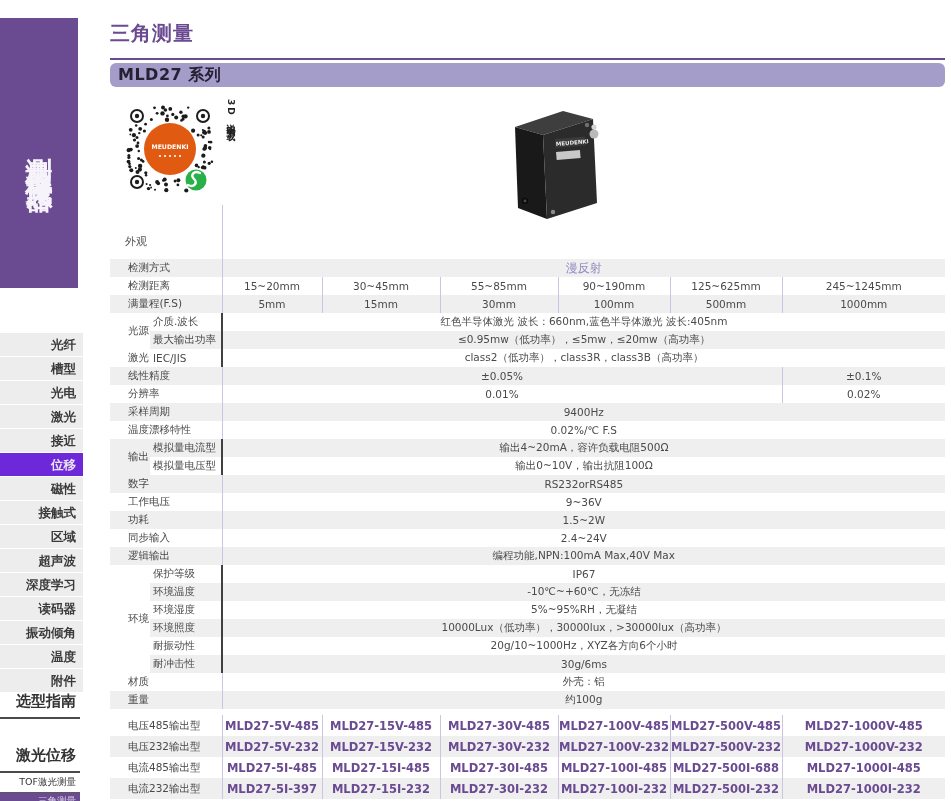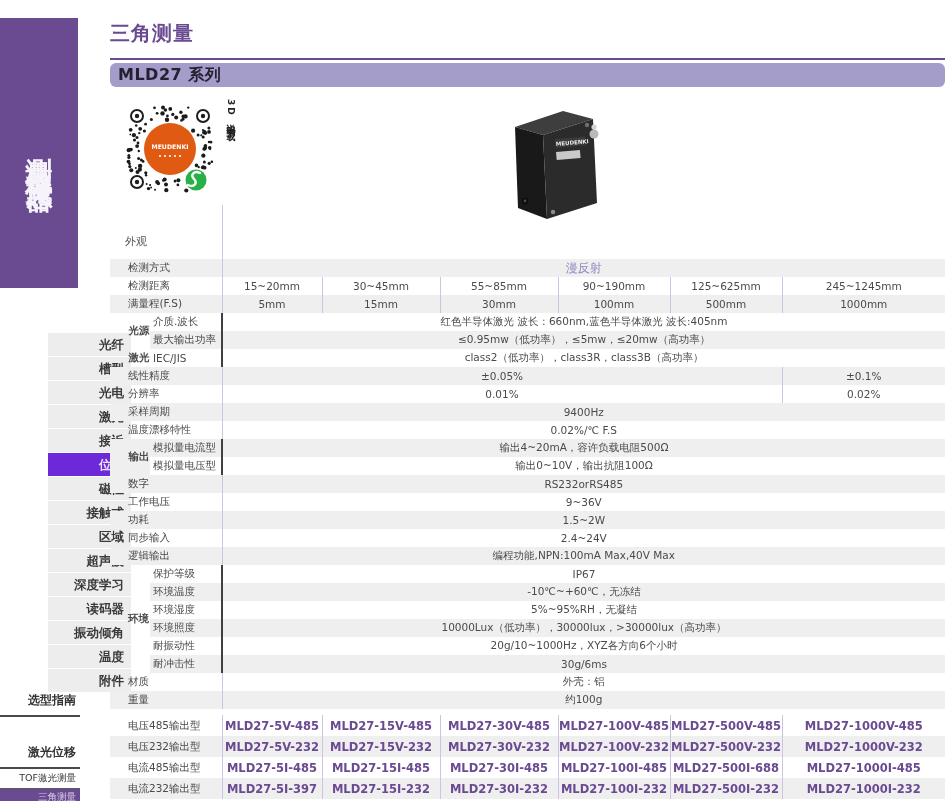--- a/index.html
+++ b/index.html
@@ -6,27 +6,27 @@
   html,body { width:951px; height:801px; background:#fff; overflow:hidden;
     font-family:"DejaVu Sans","Liberation Sans",sans-serif; }
   .page { position:relative; width:951px; height:801px; }
 
   
   .sidebar { position:absolute; left:0; top:0; width:83px; height:801px; }
   .vbanner { position:absolute; left:0; top:18px; width:78px; height:270px;
     background:#6a4a91; display:flex; align-items:center; justify-content:center; }
   .vbanner span { writing-mode:vertical-rl; text-orientation:upright;
     color:#f6f4fa; font-size:27px; font-weight:bold; letter-spacing:5px; }
-  .side-nav { position:absolute; left:0; top:333px; width:83px;margin-left:48px; }
+  .side-nav { position:absolute; left:0; top:333px; width:83px; }
   .nav-item { height:23px; line-height:23px; margin-bottom:1px; background:#ededee;
     color:#3a3a3a; font-size:12.5px; font-weight:600; text-align:right; padding-right:7px; cursor:default; }
   .nav-item.active { background:#6d28d9; color:#e9e3f4; }
   .side-bottom { position:absolute; left:0; top:690px; width:80px; }
   .bn { text-align:right; color:#333; }
-  .bn-head { font-size:12px; font-weight:bold; padding:2px 4px 6px 0; border-bottom:2px solid #4a4a4a; }
+  .bn-head { font-size:15px; font-weight:bold; padding:2px 4px 6px 0; border-bottom:2px solid #4a4a4a; }
   .bn-gap { margin-top:25px; }
   .bn-item { font-size:9.5px; padding:3px 4px 3px 0; border-bottom:1px solid #5a5a5a; }
   .bn-active { font-size:9.5px; padding:2px 4px 2px 0; background:#6a4a91; color:#d9d2e8; border-bottom:1px solid #5a5a5a; }
 
   
   .main { position:absolute; left:110px; top:0; width:835px; }
   .page-title { margin-top:20px; font-size:20px; font-weight:bold; color:#6a4a91; letter-spacing:1px; }
   .rule { margin-top:11px; height:2px; background:#6a4a91; }
   .series-banner { margin-top:3px; height:24px; line-height:24px; background:#a49cc9;
     color:#272033; font-size:16px; font-weight:bold; padding-left:8px; letter-spacing:0.5px;border-radius:6px; }
@@ -39,21 +39,21 @@
   .div-stub { position:absolute; left:112px; top:118px; width:1px; height:54px; background:#ccc4e0; }
   .photo { position:absolute; left:393px; top:18px; }
   .appearance-label { position:absolute; left:15px; bottom:10px; font-size:11px; color:#555; }
 
   
   table.spec { width:835px; border-collapse:collapse; table-layout:fixed; }
   table.spec td { height:18px; font-size:10.5px; color:#4a4a4a; vertical-align:middle;
     overflow:hidden; white-space:nowrap; }
   tr.alt { background:#efeff0; }
   td.lbl { text-align:left; padding-left:18px; color:#555; border-right:1px solid #ccc4e0; }
-  td.grp { text-align:center; padding-left:18px; color:#555; white-space:pre-line;font-weight:bold; }
+  td.grp { text-align:left; padding-left:18px; color:#555; white-space:pre-line; }
   td.sub { text-align:left; padding-left:3px; color:#555; border-right:2px solid #404040; }
   td.v { text-align:center; }
   td.v + td.v { border-left:1px solid #ccc4e0; }
   td.v.accent { color:#9486c0; font-size:12px; }
   tr.spacer td { height:6px; background:#fff; border:none; }
   tr.model td { height:21px; }
   tr.model td.v { color:#6a4a91; font-weight:bold; font-size:11.5px; }
 </style>
 </head>
 <body>

